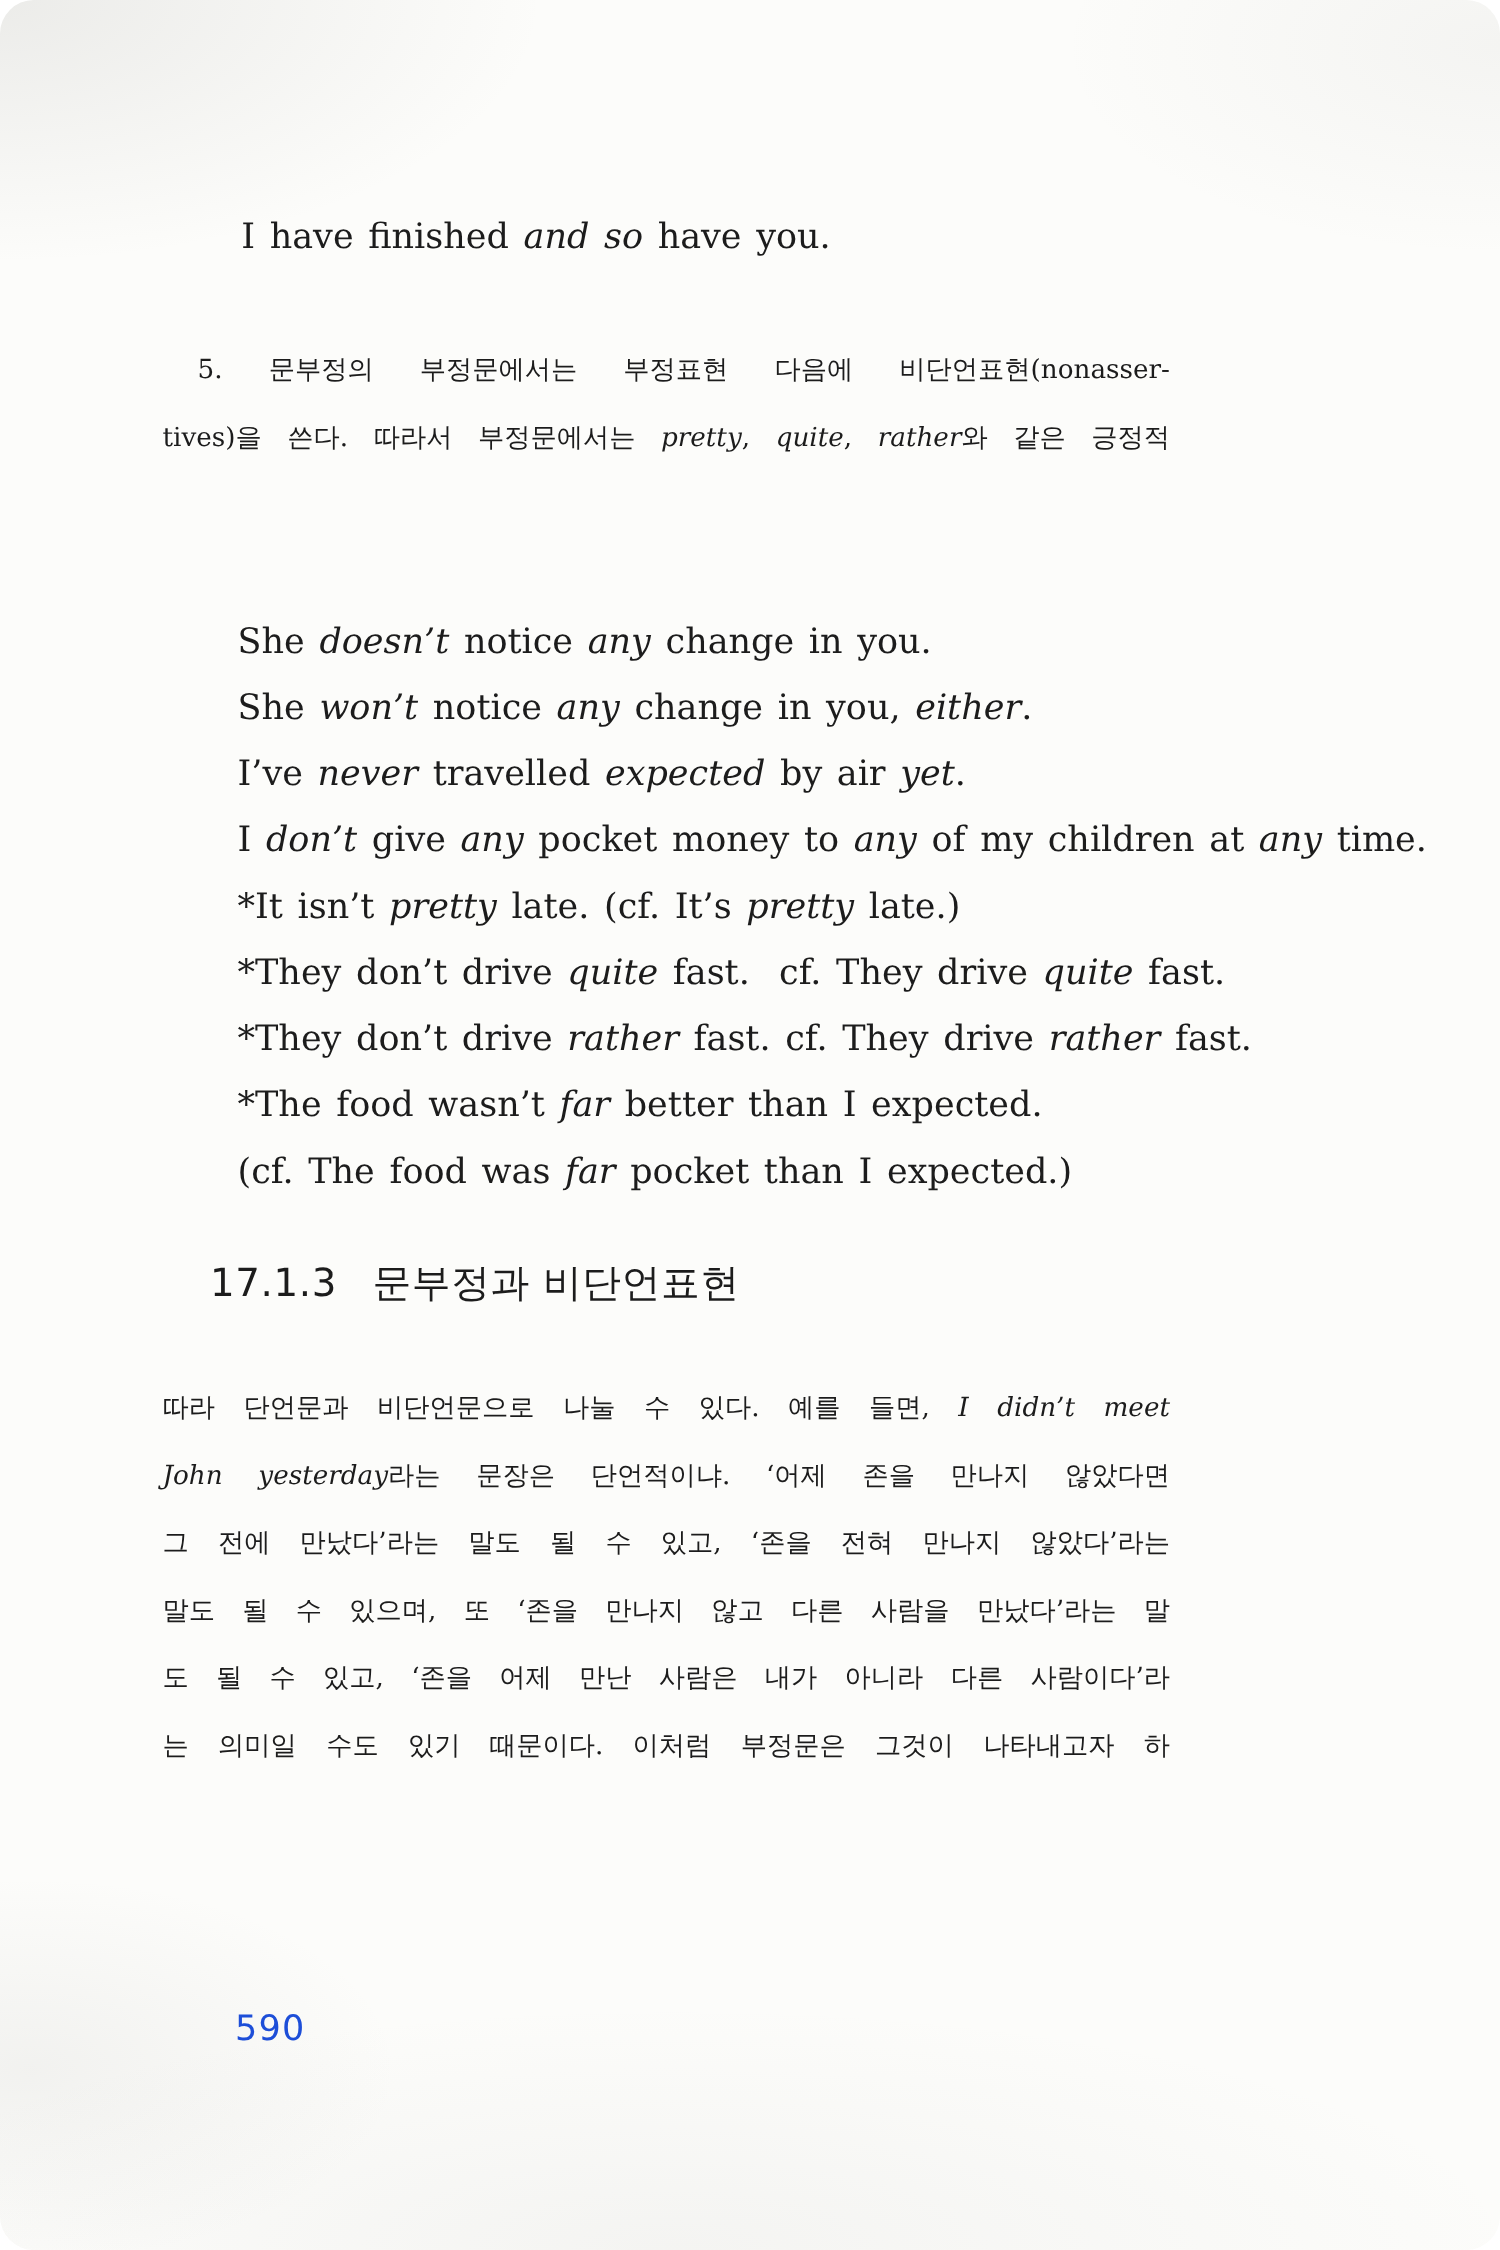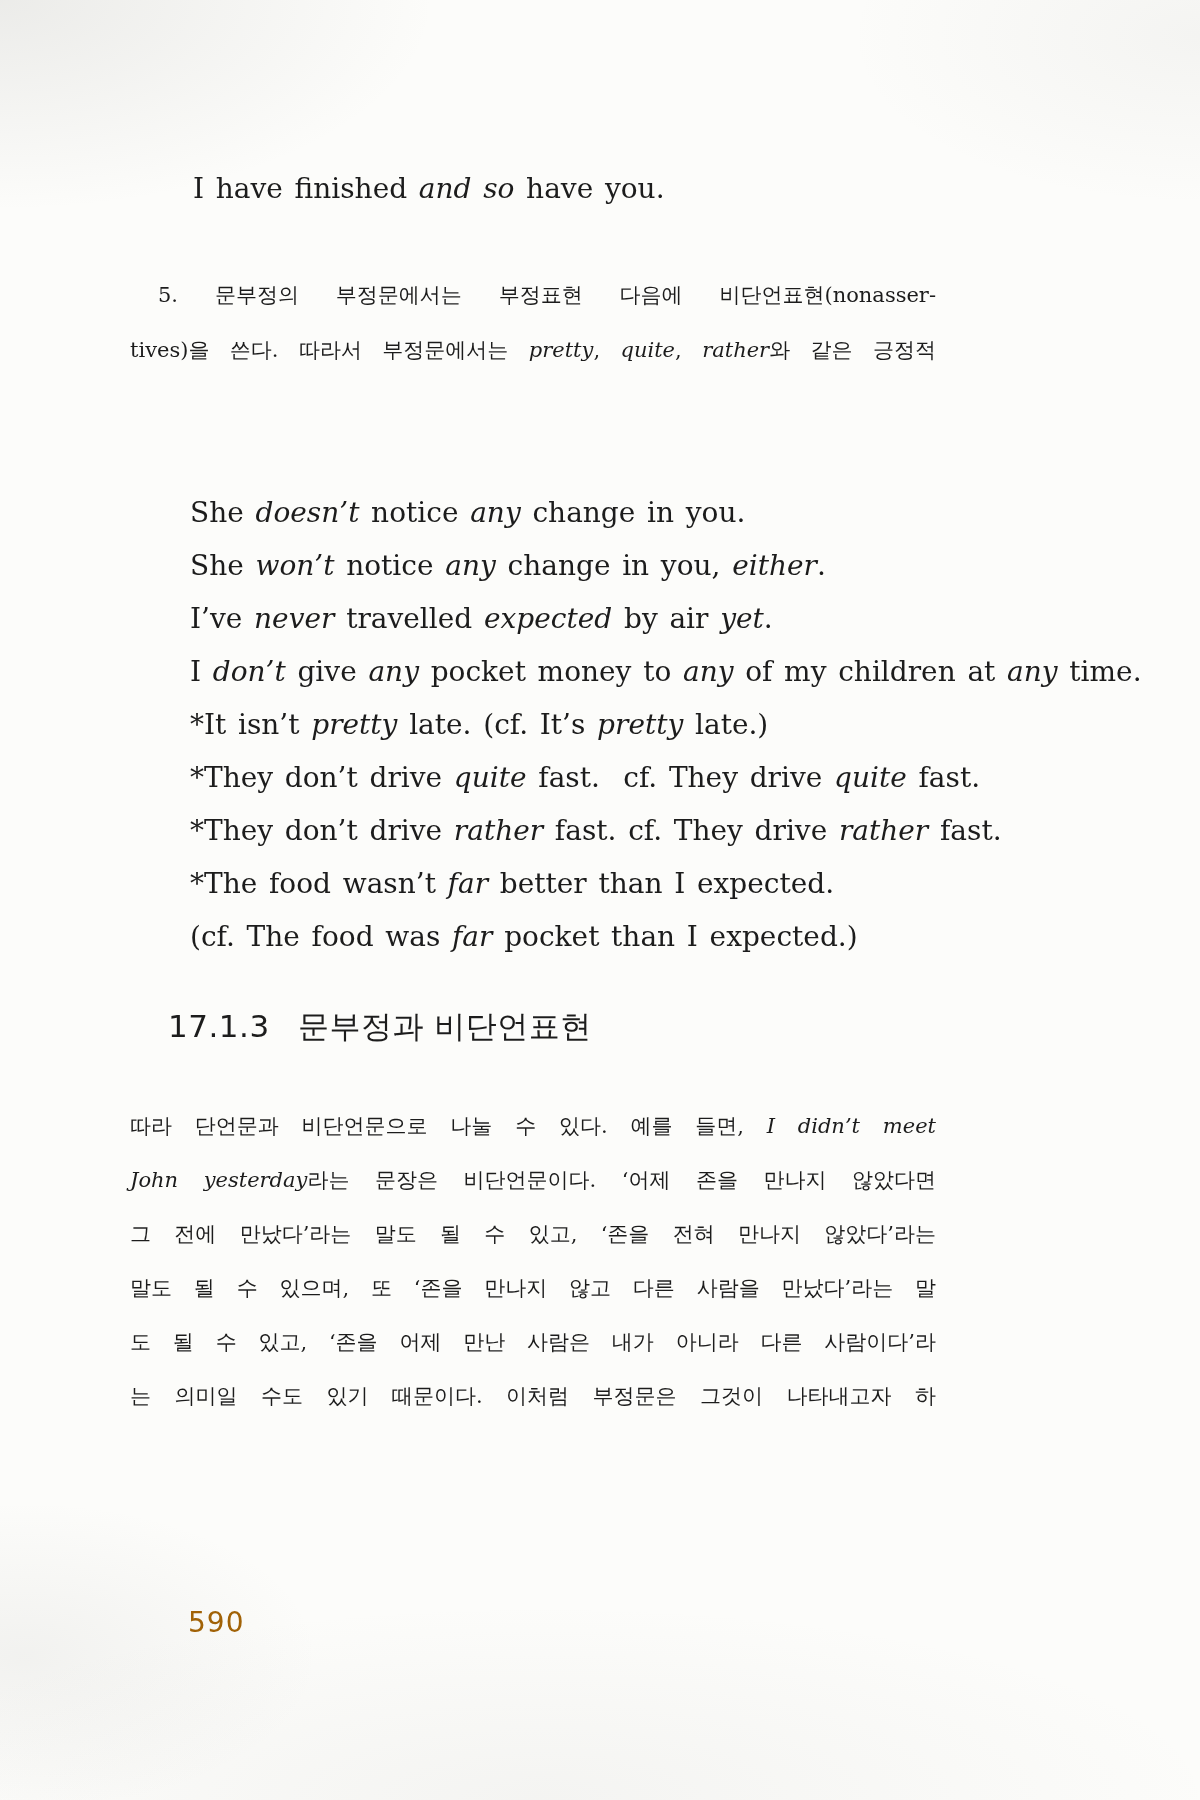--- a/index.html
+++ b/index.html
@@ -7,20 +7,21 @@
   body { width: 1200px; height: 1800px; }
 
   .page {
     position: relative;
     width: 1200px;
     height: 1800px;
     background: #fcfcfa;
     color: #1c1c1c;
     font-family: "DejaVu Serif", serif;
     overflow: hidden;
+    border-radius: 27px;
   }
 
   
   .scan-shade {
     position: absolute;
     inset: 0;
     pointer-events: none;
     background:
       radial-gradient(620px 300px at 0% 0%, rgba(150,150,145,0.16), transparent 70%),
       radial-gradient(500px 240px at 100% 2%, rgba(150,150,145,0.08), transparent 70%),
@@ -61,21 +62,21 @@
   .heading .h-title { margin-left: 18px; }
 
   .body-para { left: 130px; top: 1099px; width: 806px; }
   .body-para .p-line { line-height: 54px; }
 
   .pagenum {
     left: 188px; top: 1606px;
     font-family: "DejaVu Sans", sans-serif;
     font-size: 28px;
     letter-spacing: 1px;
-    color: #a16207;
+    color: #1d4ed8;
   }
 
   i { font-style: italic; }
 </style>
 </head>
 <body>
 
 <main class="page">
   <div class="scan-shade"></div>
 
@@ -100,21 +101,21 @@
     <div class="ex-line"><span>(cf. The food was </span><i>far</i><span> pocket than I expected.)</span></div>
   </section>
 
   <h2 class="block heading">
     <span>17.1.3</span>
     <span class="h-title">문부정과 비단언표현</span>
   </h2>
 
   <section class="block body-para">
     <div class="p-line just"><span>따라 단언문과 비단언문으로 나눌 수 있다. 예를 들면, </span><i>I didn’t meet</i></div>
-    <div class="p-line just"><i>John yesterday</i><span>라는 문장은 비단언문이다. ‘어제 존을 만나지 않았다면</span></div>
+    <div class="p-line just"><i>John yesterday</i><span>라는 문장은 단언적이냐. ‘어제 존을 만나지 않았다면</span></div>
     <div class="p-line just"><span>그 전에 만났다’라는 말도 될 수 있고, ‘존을 전혀 만나지 않았다’라는</span></div>
     <div class="p-line just"><span>말도 될 수 있으며, 또 ‘존을 만나지 않고 다른 사람을 만났다’라는 말</span></div>
     <div class="p-line just"><span>도 될 수 있고, ‘존을 어제 만난 사람은 내가 아니라 다른 사람이다’라</span></div>
     <div class="p-line just"><span>는 의미일 수도 있기 때문이다. 이처럼 부정문은 그것이 나타내고자 하</span></div>
 
   </section>
 
   <div class="block pagenum">590</div>
 </main>
 

